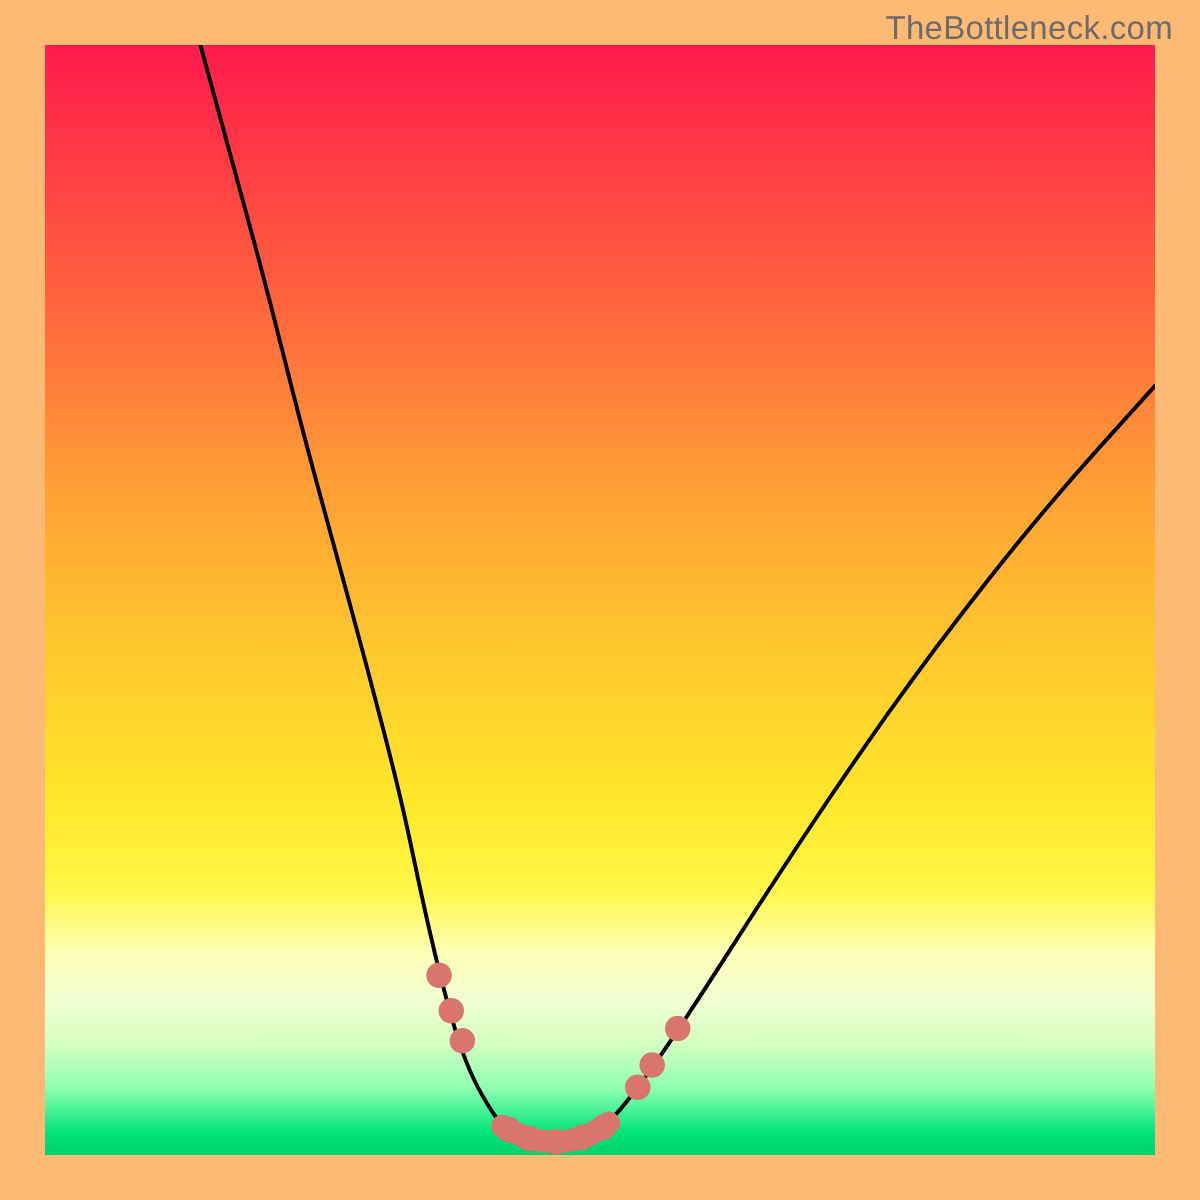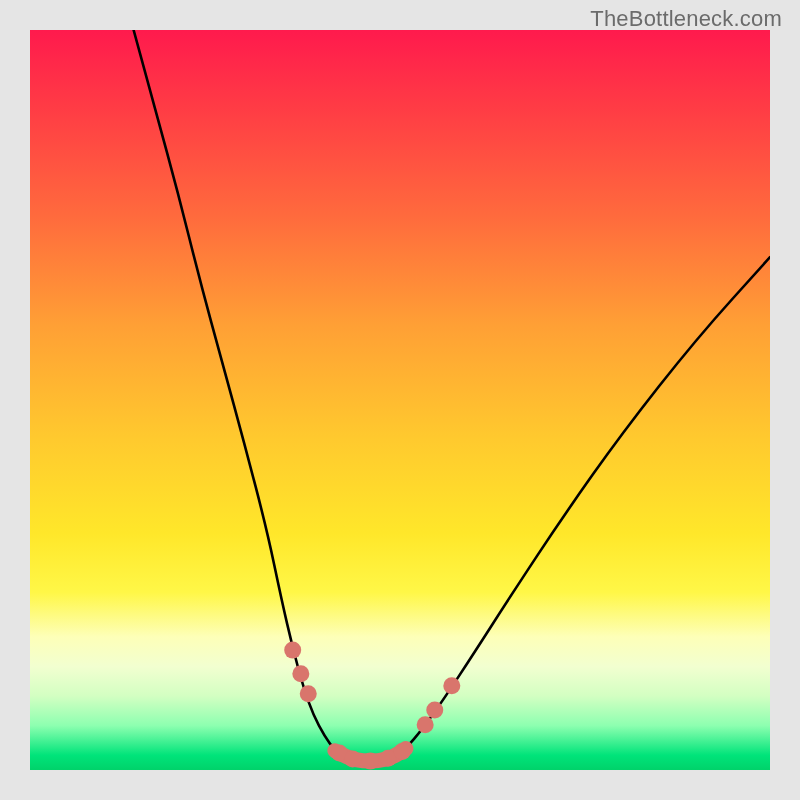--- a/index.html
+++ b/index.html
@@ -10,21 +10,21 @@
     background: #000;
     overflow: hidden;
     font-family: Arial, Helvetica, sans-serif;
   }
   .frame {
     position: absolute;
     left: 0;
     top: 0;
     width: 800px;
     height: 800px;
-    background: #e5e5e5;
+    background: #fdba74;
   }
   .plot {
     position: absolute;
     left: 30px;
     top: 30px;
     width: 740px;
     height: 740px;
     
     background: linear-gradient(
       to bottom,

